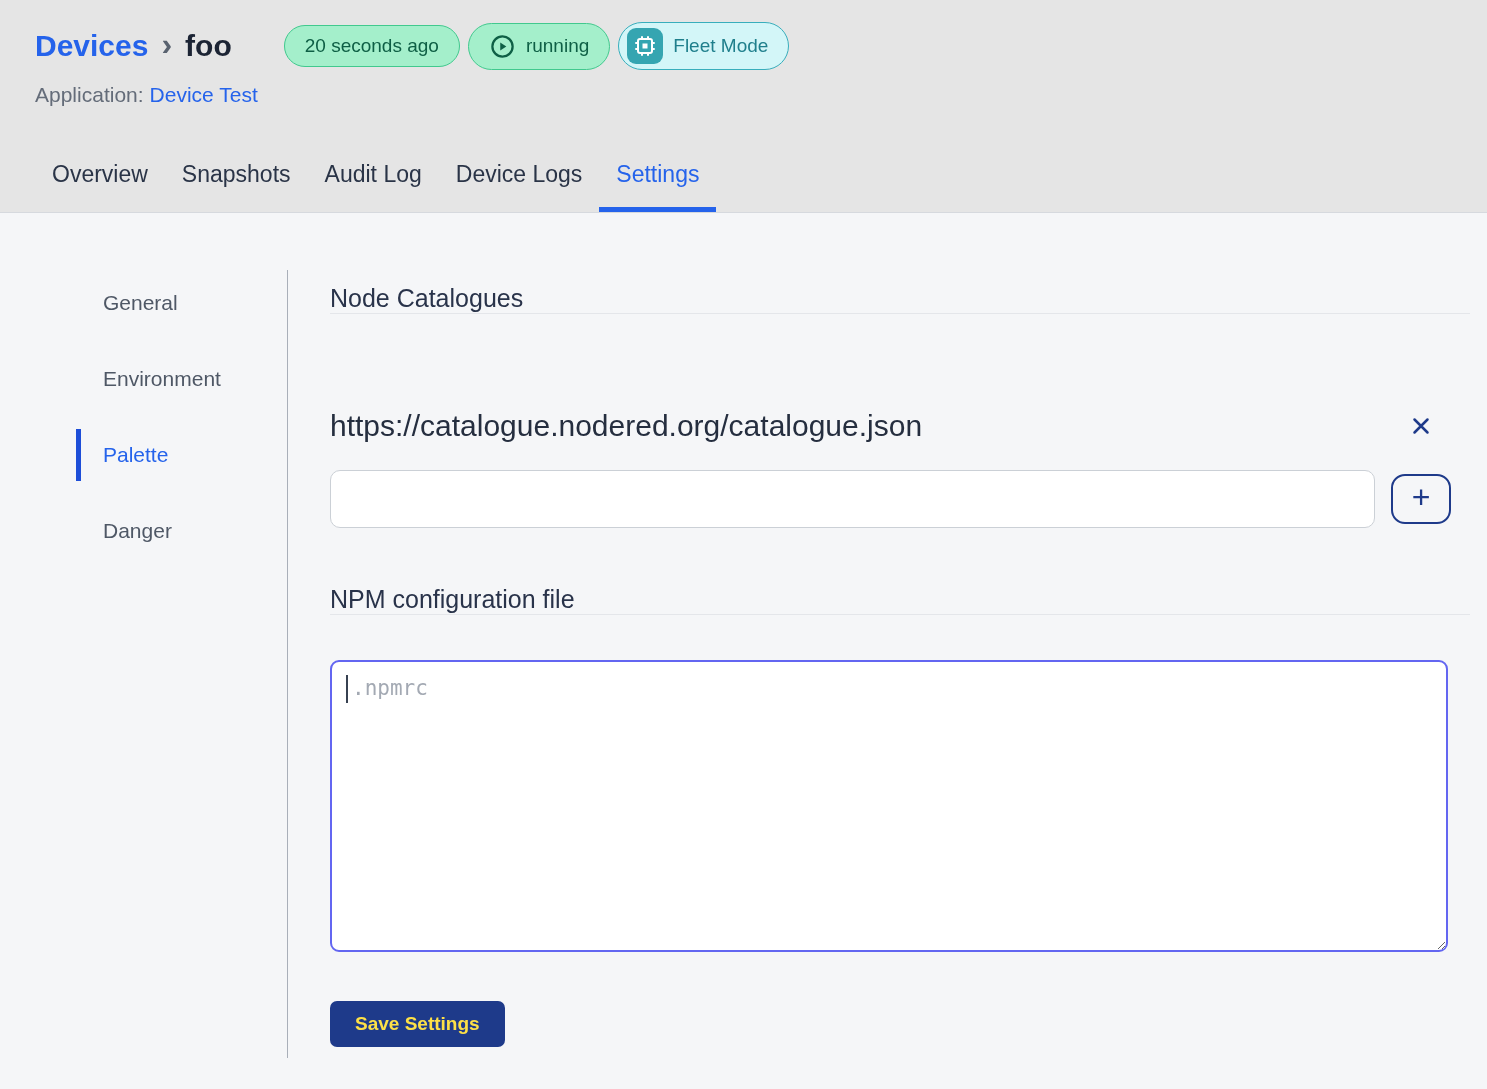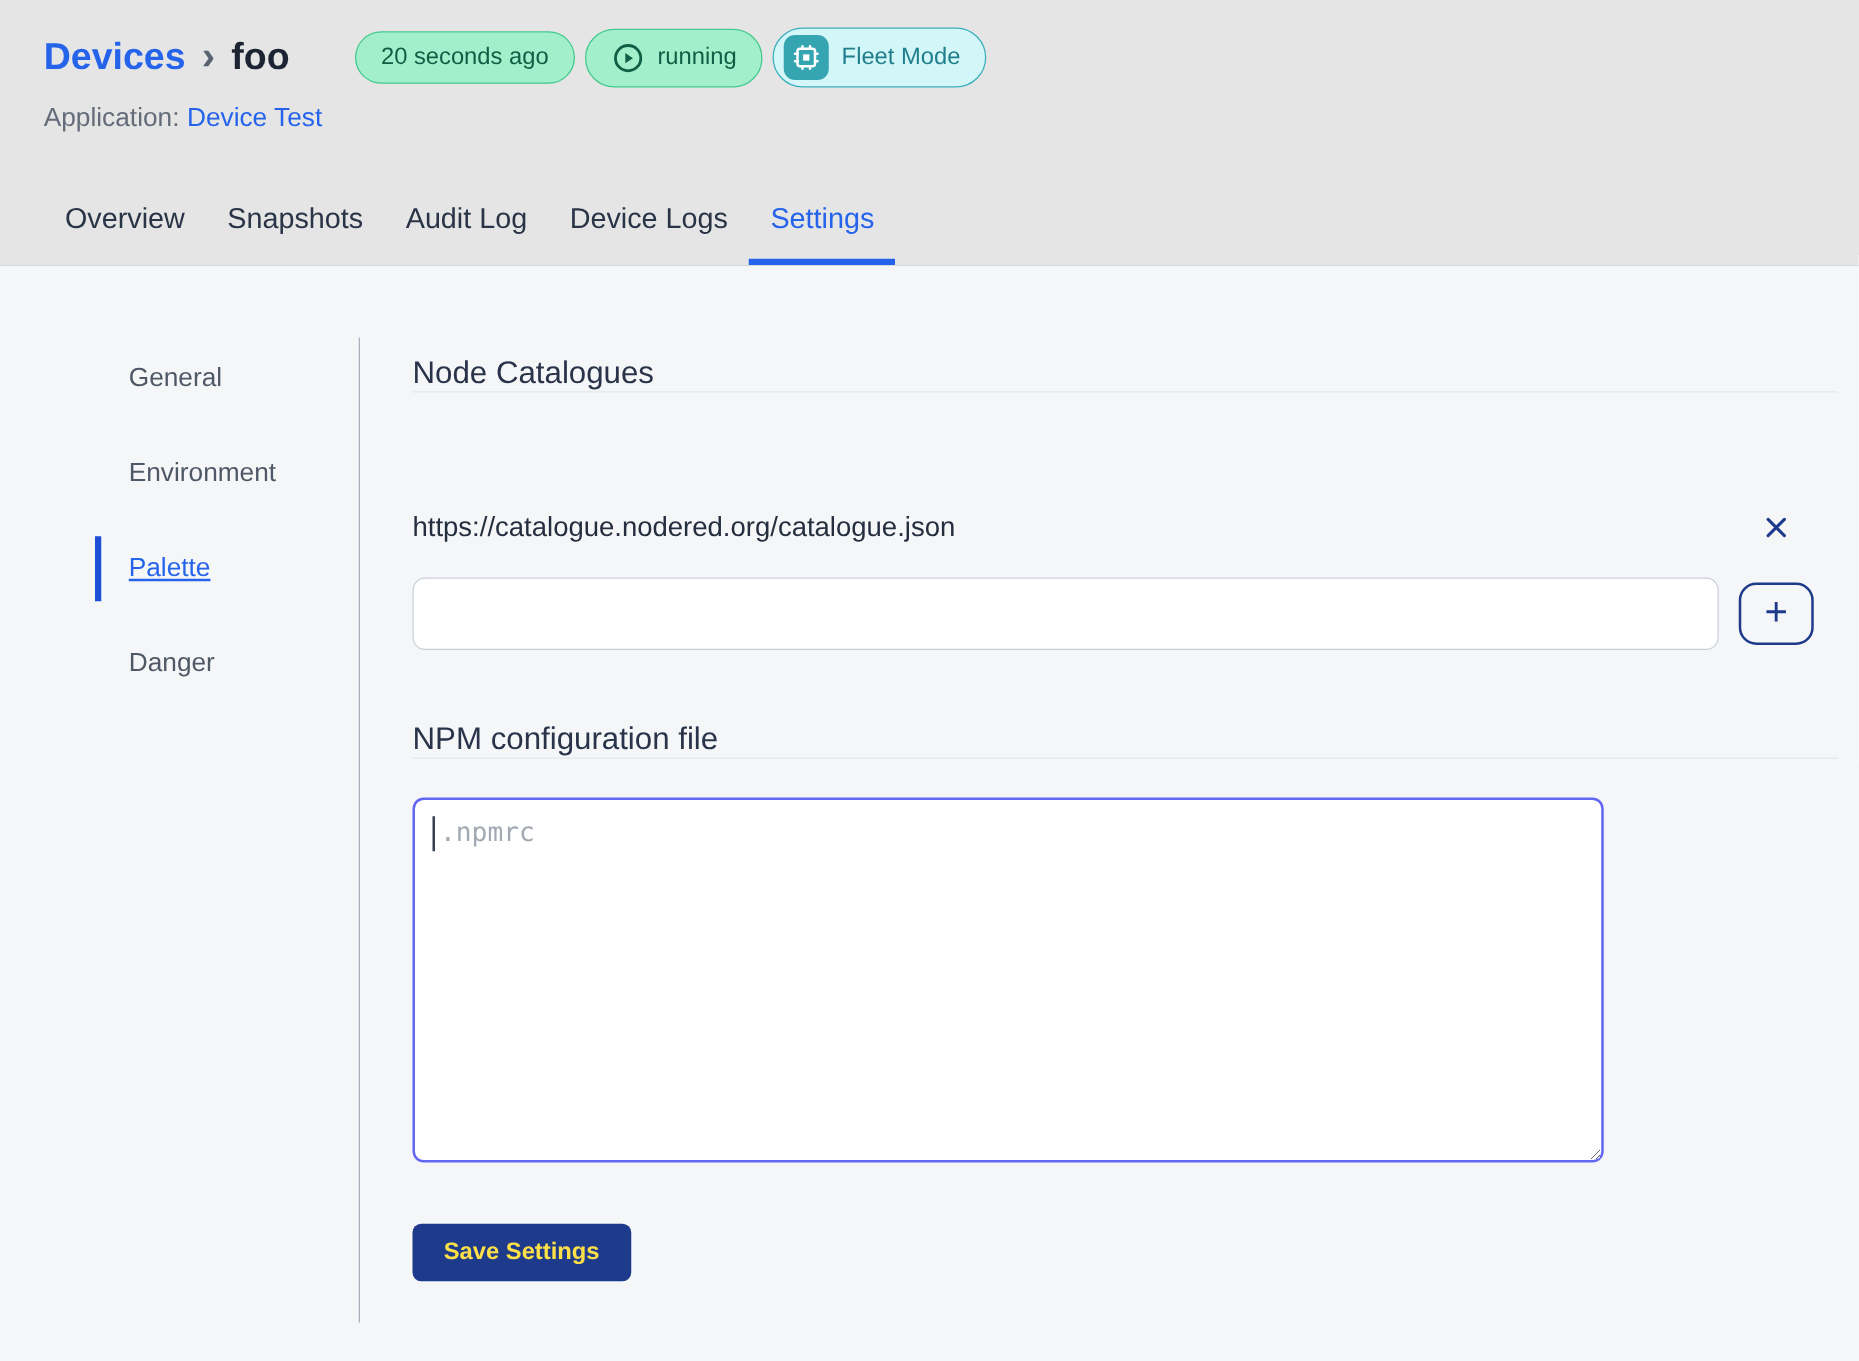--- a/index.html
+++ b/index.html
@@ -55,56 +55,56 @@
 
   .sidebar { width: 240px; flex-shrink: 0; position: relative; padding-top: 52px; margin-left: 48px; }
   .sidebar::after {
     content: ""; position: absolute; right: 0; top: 57px; width: 1.5px; height: 788px;
     background: #A9AFB9;
   }
   .side-item {
     position: relative; padding: 26px 0 26px 55px; font-size: 21px; color: #4F5866;
     cursor: pointer; line-height: 24px;
   }
-  .side-item.active { color: #2563EB; text-decoration: underline; }
+  .side-item.active { color: #2563EB; }
   .side-item.active::before {
     content: ""; position: absolute; left: 28px; top: 12px; bottom: 12px; width: 5px;
     background: #1D4ED8;
   }
 
   .main { flex: 1; padding: 71px 17px 0 42px; }
 
   .section-title {
     margin: 0; font-size: 25px; font-weight: 500; color: #29334A;
     border-bottom: 1px solid #E4E6EA;
   }
   .npm-title { margin-top: 57px; }
 
   .cat-row { display: flex; align-items: center; width: 1121px; margin-top: 95px; }
-  .cat-url { flex: 1; font-size: 22px; color: #252E3F; }
+  .cat-url { flex: 1; font-size: 30px; color: #252E3F; }
   .remove-btn {
     width: 60px; display: flex; align-items: center; justify-content: center;
     background: none; border: none; padding: 0; cursor: pointer;
   }
 
   .add-row { display: flex; align-items: center; gap: 16px; width: 1121px; margin-top: 27px; }
   .add-input {
     flex: 1; height: 58px; background: #ffffff;
     border: 1px solid #CBD0D6; border-radius: 10px;
     font-family: inherit; font-size: 20px; padding: 0 16px; outline: none; color: #252E3F;
   }
   .add-btn {
     width: 60px; height: 50px; flex-shrink: 0;
     background: transparent; border: 2px solid #1E3A8A; border-radius: 14px;
     color: #1E3A8A; font-size: 32px; font-weight: 400; line-height: 1;
     display: flex; align-items: center; justify-content: center; cursor: pointer;
     padding: 0 0 4px 0; font-family: inherit;
   }
 
-  .ta-wrap { position: relative; width: 953px; margin-top: 31px; }
+  .ta-wrap { position: relative; width: 1118px; margin-top: 45px; }
   .npm-textarea {
     width: 100%; height: 292px; background: #ffffff;
     border: 2px solid #6366F1; border-radius: 9px;
     padding: 14px 16px 14px 20px;
     font-family: "DejaVu Sans Mono", monospace; font-size: 21px; color: #374151;
     resize: both; outline: none; display: block;
   }
   .npm-textarea::placeholder { color: #A3A9B3; }
   .caret {
     position: absolute; left: 16px; top: 15px; width: 2px; height: 28px;

